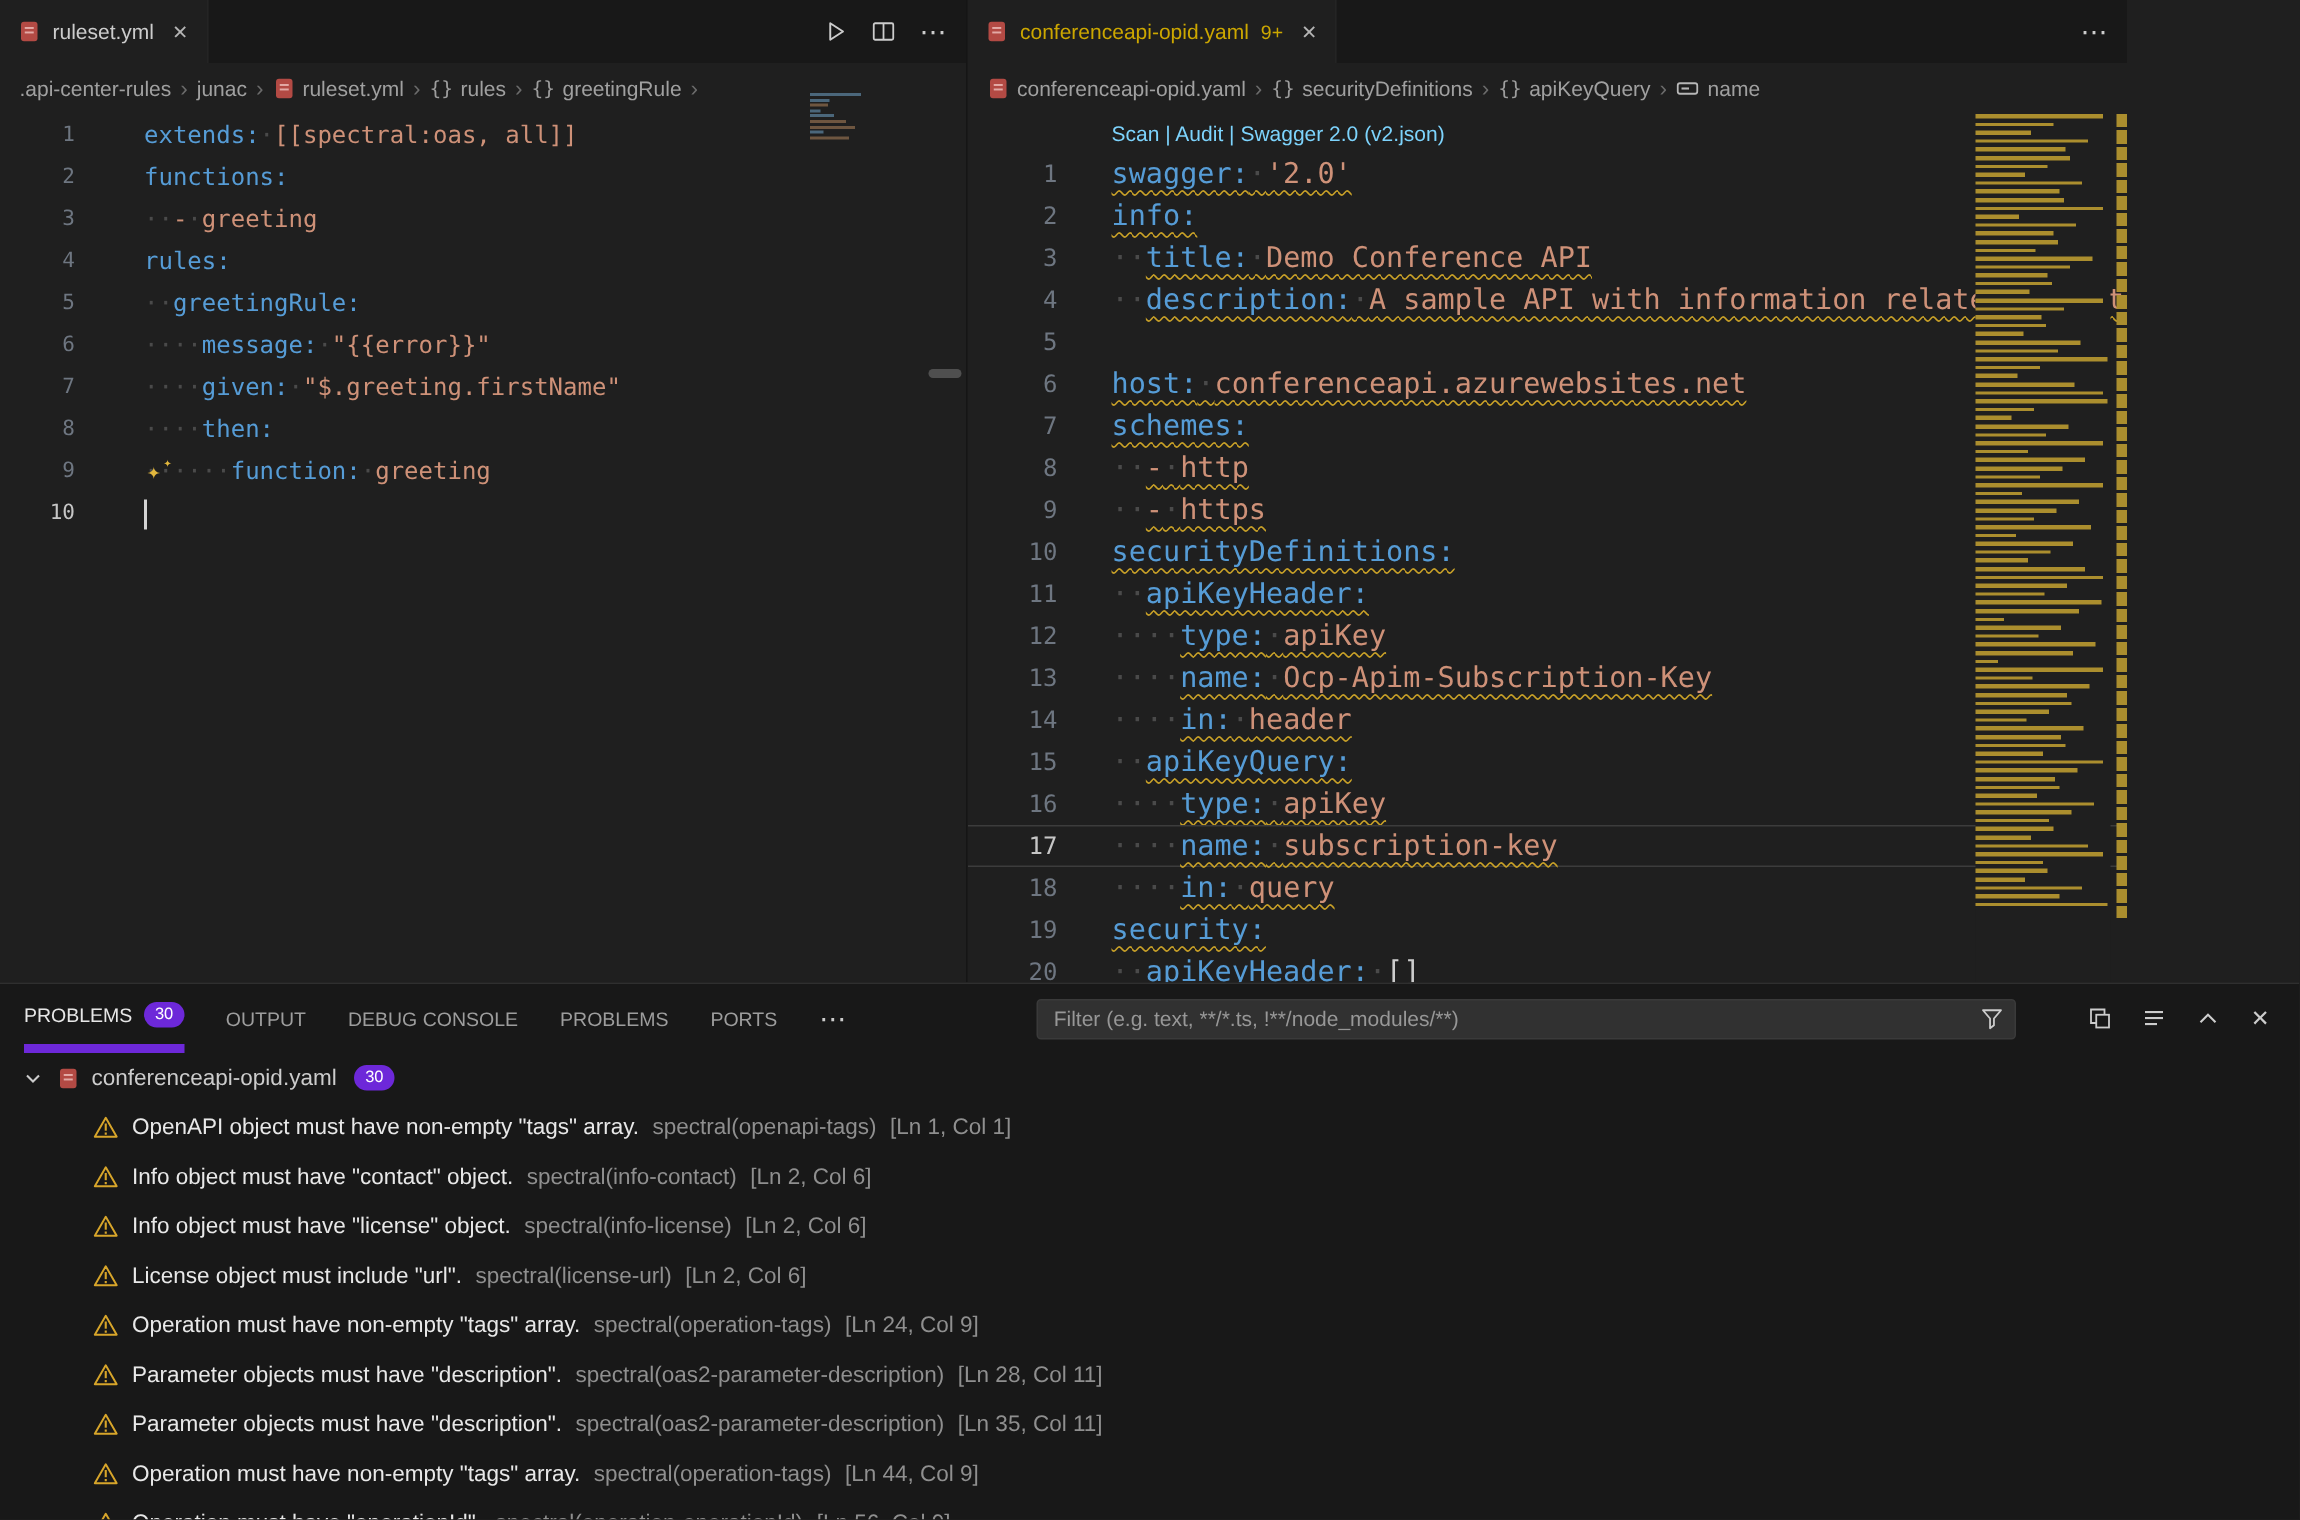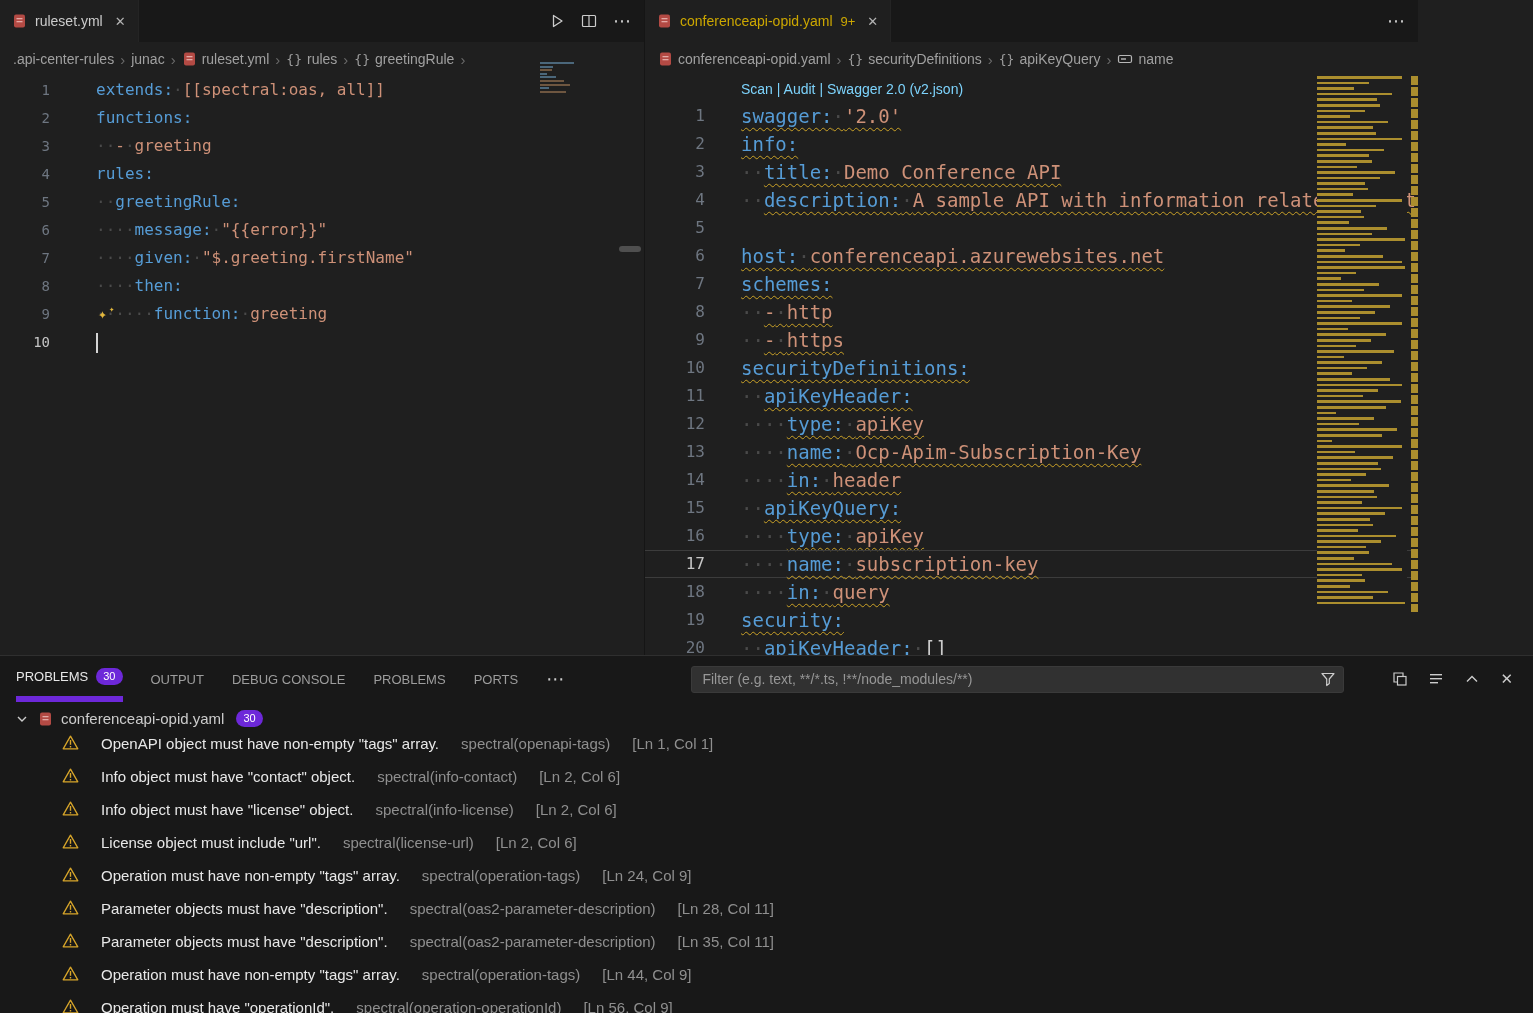--- a/index.html
+++ b/index.html
@@ -71,21 +71,21 @@
   .filter{width:100%;height:27px;background:#313131;border:1px solid #3a3a3a;border-radius:3px;color:#cccccc;padding:0 32px 0 10px;font-size:14px;font-family:"Liberation Sans",sans-serif;outline:none;}
   .filter::placeholder{color:#979797;}
   .filter-funnel{position:absolute;right:8px;top:5px;}
   .panel-icons{display:flex;align-items:center;gap:20px;margin-left:20px;padding-right:4px;color:#cccccc;}
   .picon{cursor:pointer;display:flex;align-items:center;}
   .picon-x{font-size:15px;}
 
   .problems{position:absolute;top:46px;left:0;right:0;bottom:0;overflow:hidden;font-size:15px;}
   .pgroup{height:33px;display:flex;align-items:center;gap:8px;padding-left:14px;color:#cccccc;cursor:pointer;}
   .pgroup .badge{margin-left:4px;}
-  .prow{height:33px;display:flex;align-items:flex-start;gap:22px;padding-left:62px;cursor:pointer;white-space:nowrap;}
+  .prow{height:33px;display:flex;align-items:center;gap:9px;padding-left:62px;cursor:pointer;white-space:nowrap;}
   .pmsg{color:#e8e8e8;}
   .pmeta{color:#8f8f8f;}
   svg{display:block;}
 </style>
 </head>
 <body>
 
 <div class="workbench" data-name="vscode-workbench">
 
   <div class="editors" data-name="editor-area">

